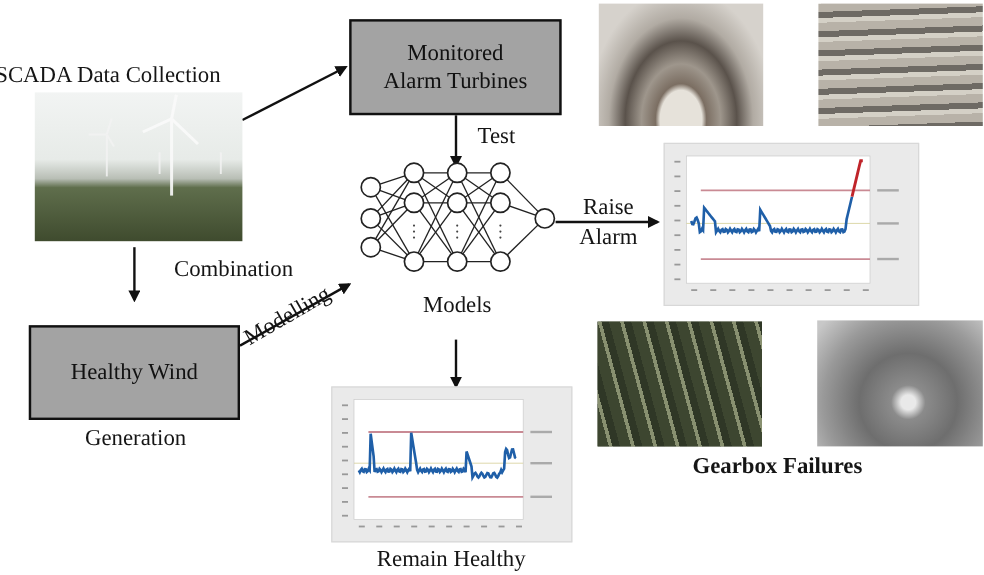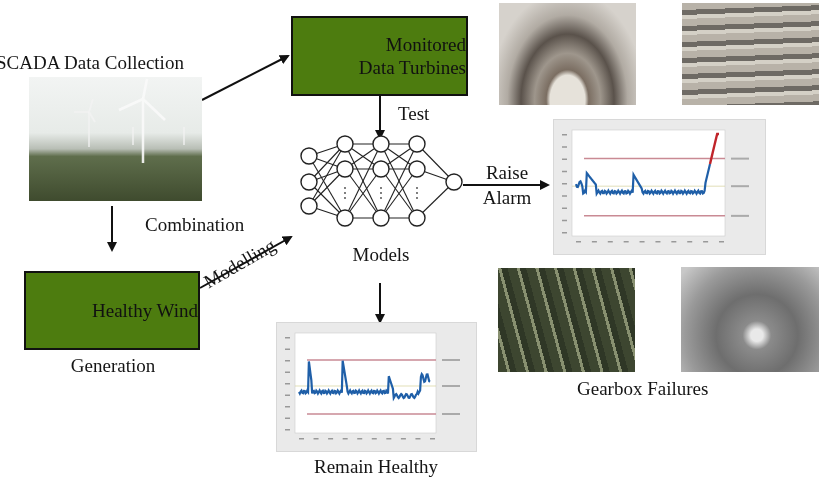--- a/index.html
+++ b/index.html
@@ -1,18 +1,18 @@
 <!DOCTYPE html>
 <html><head>
 <meta charset="utf-8">
 <style>
   html,body{margin:0;padding:0;background:#fff;}
   body{width:820px;height:479px;position:relative;overflow:hidden;font-family:"Liberation Serif","DejaVu Serif",serif;color:#111;}
   .lbl{position:absolute;font-size:19px;line-height:22px;white-space:nowrap;color:#151515;}
-  .box{position:absolute;border:2.5px solid #111;background:#4d7c0f;text-align:center;font-size:19px;line-height:23px;display:flex;flex-direction:column;justify-content:center;box-sizing:border-box;align-items:flex-end;}
+  .box{position:absolute;border:2.5px solid #111;background:#a3a3a3;text-align:center;font-size:19px;line-height:23px;display:flex;flex-direction:column;justify-content:center;box-sizing:border-box;}
   .photo{position:absolute;overflow:hidden;}
   .panel{position:absolute;background:#eaeaea;border:1px solid #d8d8d8;box-sizing:border-box;}
   svg{position:absolute;left:0;top:0;}
 </style>
 </head>
 <body>
 
 <svg width="820" height="479">
   <defs>
     <marker id="ah" markerWidth="10" markerHeight="10" refX="8" refY="5" orient="auto" markerUnits="userSpaceOnUse">
@@ -100,25 +100,25 @@
 <div class="lbl" style="left:474px;top:162px;text-align:center;width:66px;">
   <div>Raise</div>
   <div style="margin-top:3px;">Alarm</div>
 </div>
 
 <div class="lbl" style="left:16px;top:335px;text-align:center;width:194px;">
   <div style="margin-top:20px;">Generation</div>
 </div>
 
 <div class="lbl" style="left:314px;top:456px;">Remain Healthy</div>
-<div class="lbl" style="left:577px;top:378px;">Gearbox Failures</div>
+<div class="lbl" style="left:577px;top:378px;font-weight:bold;">Gearbox Failures</div>
 
 <div class="box" style="left:291px;top:16px;width:177px;height:80px;">
   <div>Monitored</div>
-  <div>Data Turbines</div>
+  <div>Alarm Turbines</div>
 </div>
 <div class="box" style="left:24px;top:250px;width:176px;height:79px;margin-top:21px;">
   <div>Healthy Wind</div>
 </div>
 
 <div class="photo" style="left:29px;top:77px;width:173px;height:124px;background:linear-gradient(#f2f4f3 0%,#e7ebe8 45%,#b8beb5 58%,#5f6e4c 64%,#3f4b2e 100%);">
   <svg width="173" height="124">
     <g stroke="#fafafa" stroke-width="2.5" fill="none" opacity=".9">
       <line x1="114" y1="22" x2="114" y2="86"></line>
       <line x1="114" y1="22" x2="118" y2="2"></line>

